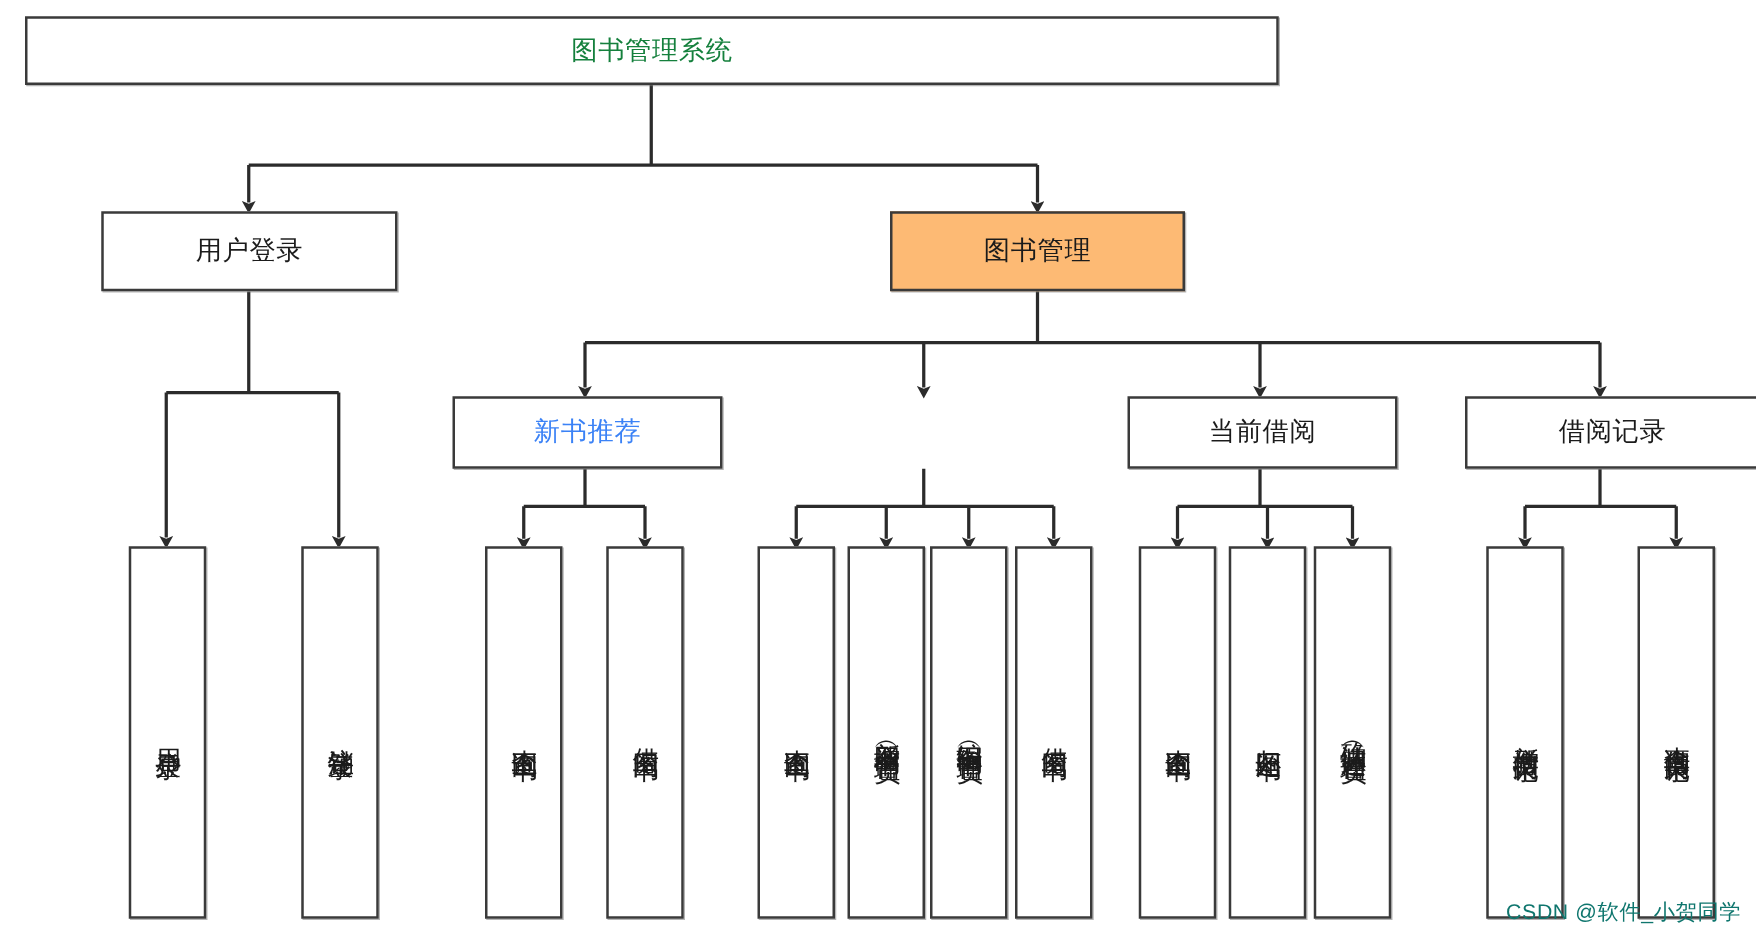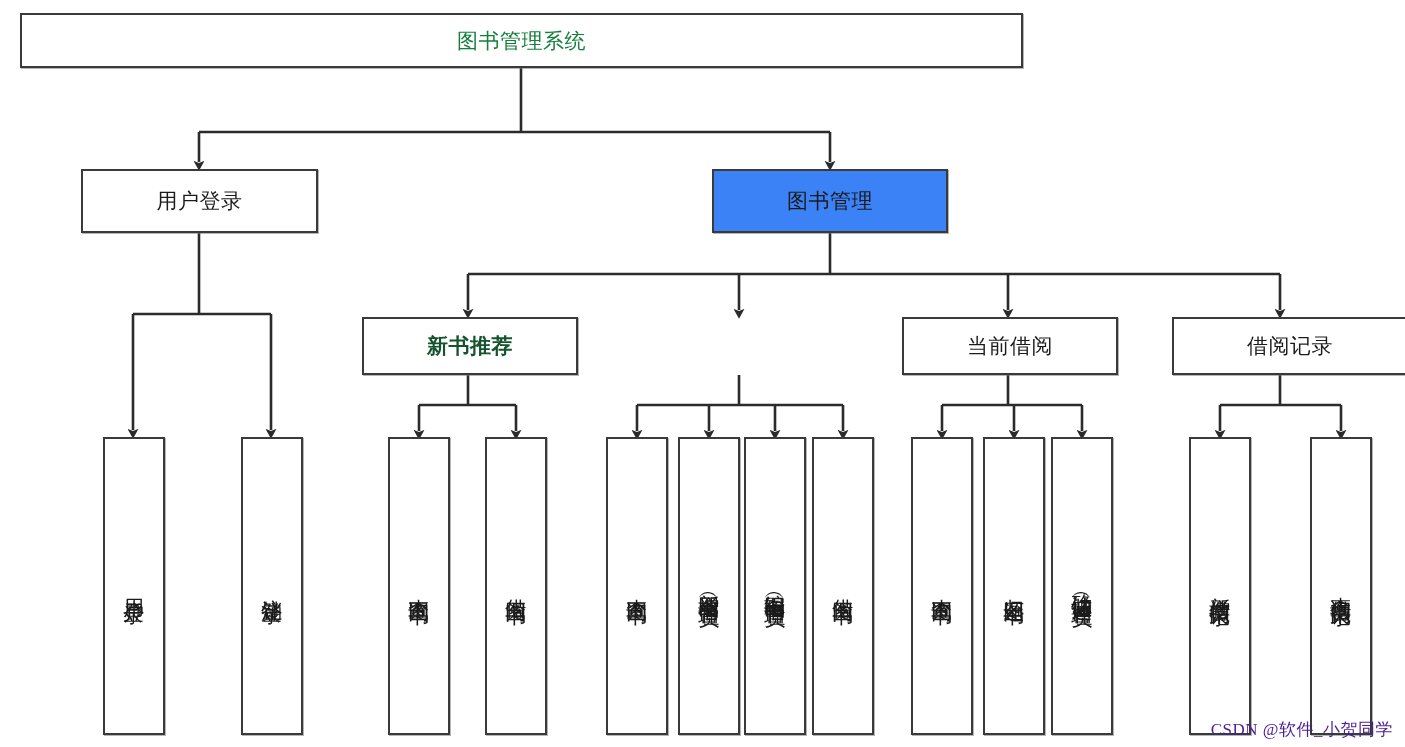--- a/index.html
+++ b/index.html
@@ -122,26 +122,26 @@
     </g>
   </svg>
 
   <div class="node" id="node-root" style="left: 20px; top: 13px; width: 1003px; height: 55px; border-color: rgb(58, 58, 58); background: rgb(255, 255, 255);">
     <span class="lbl" style="color: #15803d;">图书管理系统</span>
   </div>
 
   <div class="node" id="node-l2-0" style="left: 81px; top: 169px; width: 237px; height: 64px; border-color: rgb(58, 58, 58); background: rgb(255, 255, 255);">
     <span class="lbl" style="color: rgb(27, 27, 27);">用户登录</span>
   </div>
-  <div class="node" id="node-l2-1" style="left: 712px; top: 169px; width: 236px; height: 64px; border-color: rgb(58, 58, 58); background: #3b82f6;">
+  <div class="node" id="node-l2-1" style="left: 712px; top: 169px; width: 236px; height: 64px; border-color: rgb(58, 58, 58); background: #fdba74;">
     <span class="lbl" style="color: rgb(27, 27, 27);">图书管理</span>
   </div>
 
   <div class="node" id="node-l3-0" style="left: 362px; top: 317px; width: 216px; height: 58px; border-color: rgb(58, 58, 58); background: rgb(255, 255, 255);">
-    <span class="lbl" style="color: #14532d; font-weight: bold;">新书推荐</span>
+    <span class="lbl" style="color: #3b82f6;">新书推荐</span>
   </div>
   <div class="node" id="node-l3-2" style="left: 902px; top: 317px; width: 216px; height: 58px; border-color: rgb(58, 58, 58); background: rgb(255, 255, 255);">
     <span class="lbl" style="color: rgb(27, 27, 27);">当前借阅</span>
   </div>
   <div class="node" id="node-l3-3" style="left: 1172px; top: 317px; width: 236px; height: 58px; border-color: rgb(58, 58, 58); background: rgb(255, 255, 255);">
     <span class="lbl" style="color: rgb(27, 27, 27);">借阅记录</span>
   </div>
 
   <div class="node leaf" id="node-leaf-0" style="left: 103px; top: 437px; width: 62px; height: 298px; border-color: rgb(58, 58, 58); background: rgb(255, 255, 255);">
     <span class="lbl" style="color: rgb(27, 27, 27);">用户登录</span>
@@ -176,14 +176,14 @@
   <div class="node leaf" id="node-leaf-10" style="left: 1051px; top: 437px; width: 62px; height: 298px; border-color: rgb(58, 58, 58); background: rgb(255, 255, 255);">
     <span class="lbl" style="color: rgb(27, 27, 27);">确认归还（管理员）</span>
   </div>
   <div class="node leaf" id="node-leaf-11" style="left: 1189px; top: 437px; width: 62px; height: 298px; border-color: rgb(58, 58, 58); background: rgb(255, 255, 255);">
     <span class="lbl" style="color: rgb(27, 27, 27);">新增借阅记录</span>
   </div>
   <div class="node leaf" id="node-leaf-12" style="left: 1310px; top: 437px; width: 62px; height: 298px; border-color: rgb(58, 58, 58); background: rgb(255, 255, 255);">
     <span class="lbl" style="color: rgb(27, 27, 27);">查询借阅记录</span>
   </div>
 
-  <div id="watermark" style="color: #4c1d95; font-family: Liberation Serif, serif;">CSDN @软件_小贺同学</div>
+  <div id="watermark" style="color: #0f766e;">CSDN @软件_小贺同学</div>
 </div>
 
 </body></html>

